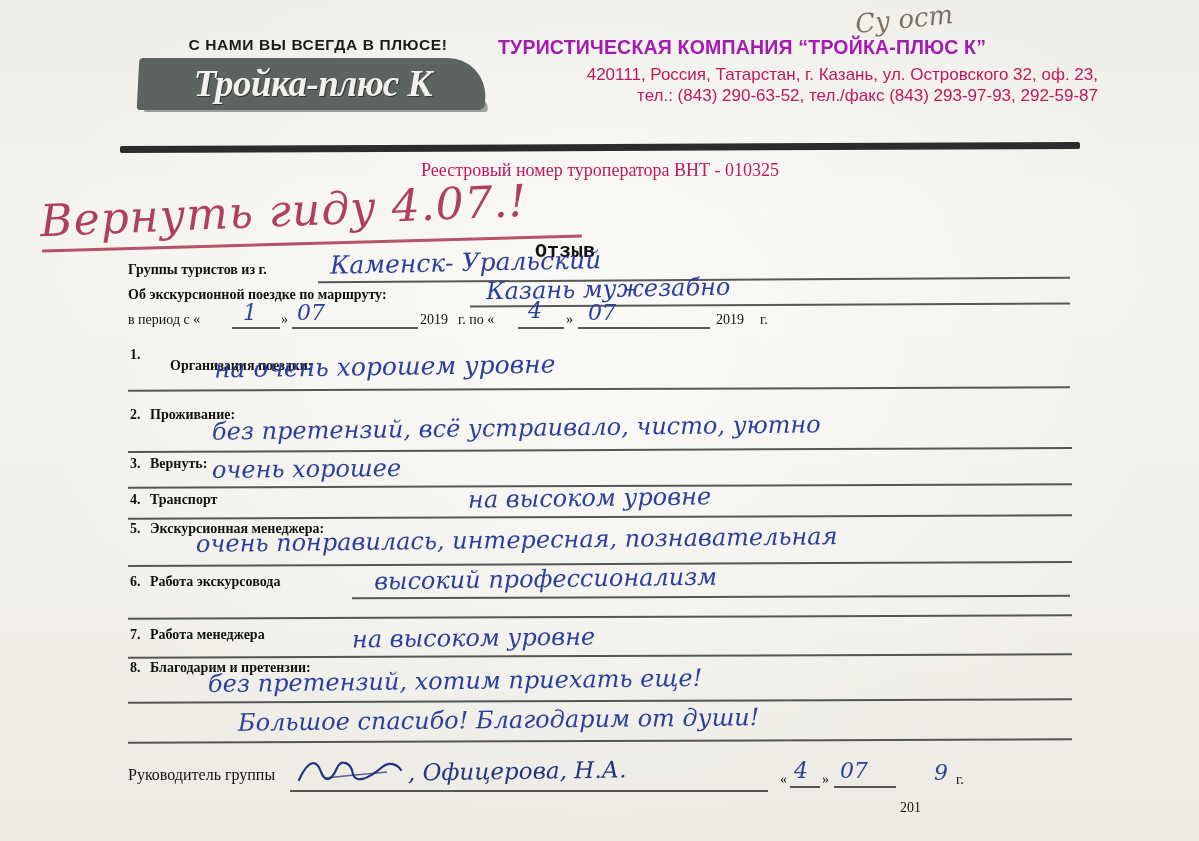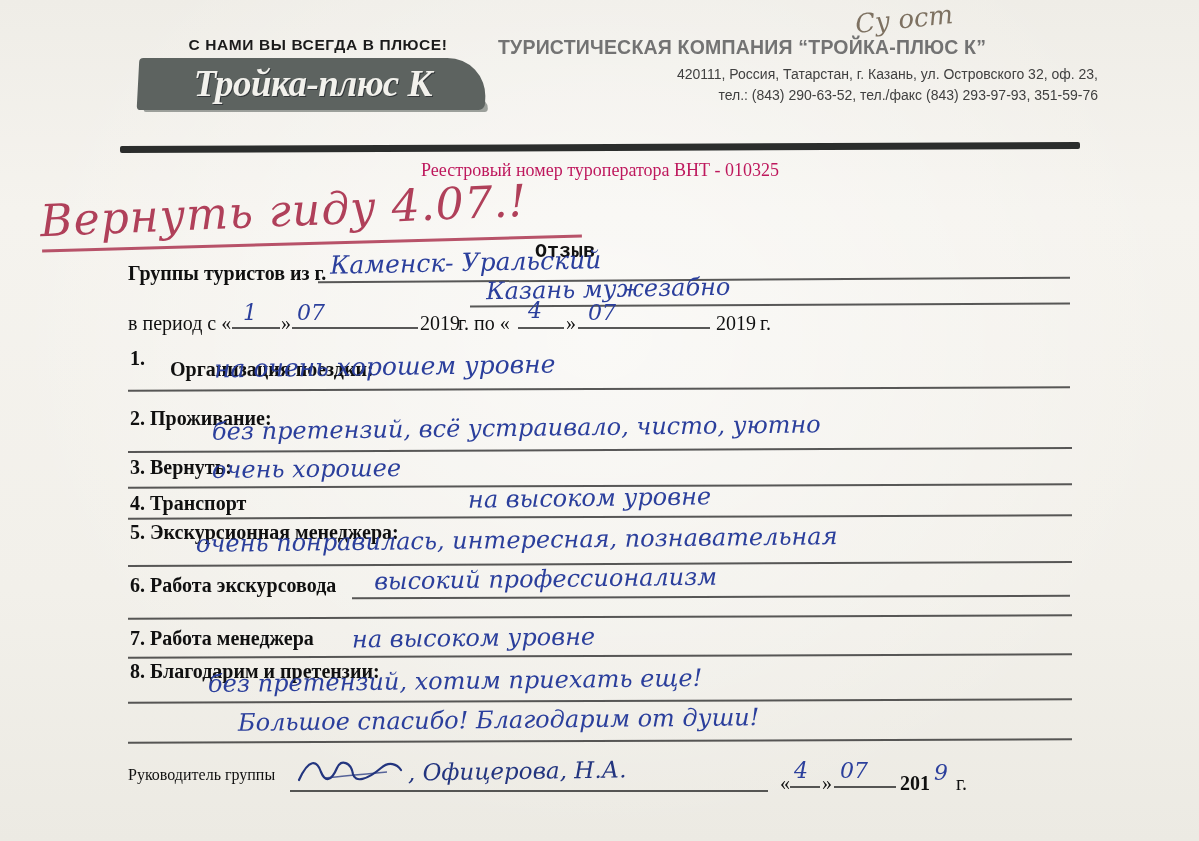--- a/index.html
+++ b/index.html
@@ -76,32 +76,32 @@
     white-space: nowrap;
   }
   .company-name {
     position: absolute;
     left: 498px; top: 36px;
     width: 610px;
     font-family: "Liberation Sans", sans-serif;
     font-weight: bold;
     font-size: 19.5px;
     letter-spacing: .2px;
-    color: #737373;
+    color: #a21caf;
     white-space: nowrap;
   }
   .contact-lines {
     position: absolute;
     left: 498px; top: 64px;
     width: 600px;
     text-align: right;
     font-family: "Liberation Sans", sans-serif;
-    font-size: 14px;
+    font-size: 17px;
     line-height: 21px;
-    color: #404040;
+    color: #be185d;
   }
   .contact-lines div { white-space: nowrap; }
 
   .rule {
     position: absolute;
     left: 120px; top: 144px;
     width: 960px; height: 7px;
     background: #2b2d2c;
     border-radius: 2px;
     transform: rotate(-0.25deg);
@@ -153,21 +153,21 @@
     left: 535px; top: 240px;
     font-family: Liberation Mono, monospace;
     font-weight: bold;
     font-size: 20px;
     color: #111;
   }
   .lbl {
     position: absolute;
     font-family: "Liberation Serif", serif;
     font-weight: bold;
-    font-size: 20px;
+    font-size: 14px;
     color: #101010;
     white-space: nowrap;
   }
   .line {
     position: absolute;
     height: 1.6px;
     background: #2a2a2a;
     opacity: .78;
   }
   .hw {
@@ -203,35 +203,36 @@
   <div class="logo-box">
     <div class="logo-shadow"></div>
     <div class="logo-shape"></div>
     <div class="logo-text">Тройка-плюс К</div>
   </div>
 
   <div class="company-name">ТУРИСТИЧЕСКАЯ КОМПАНИЯ “ТРОЙКА-ПЛЮС К”</div>
 
   <div class="contact-lines">
     <div>420111, Россия, Татарстан, г. Казань, ул. Островского 32, оф. 23,</div>
-    <div>тел.: (843) 290-63-52, тел./факс (843) 293-97-93, 351-59-76</div>
+    <div>тел.: (843) 290-63-52, тел./факс (843) 293-97-93, 292-59-87</div>
   </div>
 
   <div class="rule"></div>
   <div class="registry">Реестровый номер туроператора ВНТ - 010325</div>
 
   <div class="red-note hand-red">Вернуть гиду 4.07.!</div>
   <div class="red-underline"></div>
 
   <div class="title-otzyv">Отзыв</div>
 
   <div class="lbl" style="left:128px; top:262px;">Группы туристов из г.</div>
   <div class="line" style="left:318px; top:279px; width:752px; transform:rotate(-0.35deg);"></div>
   <div class="hw" style="left:330px; top:248px; font-size:25px; transform:rotate(-1.2deg);">Каменск- Уральский</div>
 
+  <div class="lbl" style="left:128px; top:287px;">Об экскурсионной поездке по маршруту:</div>
   <div class="line" style="left:470px; top:304px; width:600px; transform:rotate(-0.3deg);"></div>
   <div class="hw" style="left:486px; top:275px; font-size:24px; transform:rotate(-1.1deg);">Казань мужезабно</div>
 
   <div class="lbl" style="left:128px; top:312px; font-weight:normal;">в период с «</div>
   <div class="hw" style="left:243px; top:300px; font-size:22px;">1</div>
   <div class="line" style="left:232px; top:327px; width:48px;"></div>
   <div class="lbl" style="left:281px; top:312px; font-weight:normal;">»</div>
   <div class="hw" style="left:297px; top:300px; font-size:22px;">07</div>
   <div class="line" style="left:292px; top:327px; width:126px;"></div>
   <div class="lbl" style="left:420px; top:312px; font-weight:normal;">2019</div>
@@ -297,17 +298,17 @@
     </svg>
   </div>
   <div class="sig" style="left:408px; top:758px; font-size:23px; transform:rotate(-0.8deg);">, Офицерова, Н.А.</div>
 
   <div class="lbl" style="left:780px; top:772px; font-weight:normal;">«</div>
   <div class="hw" style="left:794px; top:758px; font-size:22px;">4</div>
   <div class="line" style="left:790px; top:786px; width:30px;"></div>
   <div class="lbl" style="left:822px; top:772px; font-weight:normal;">»</div>
   <div class="hw" style="left:840px; top:758px; font-size:22px;">07</div>
   <div class="line" style="left:834px; top:786px; width:62px;"></div>
-  <div class="lbl" style="left:900px; top:772px; font-weight:bold;">201</div>
+  <div class="lbl" style="left:900px; top:800px; font-weight:normal;">201</div>
   <div class="hw" style="left:934px; top:760px; font-size:22px;">9</div>
   <div class="lbl" style="left:956px; top:772px; font-weight:normal;">г.</div>
 
 </div>
 
 </body></html>

